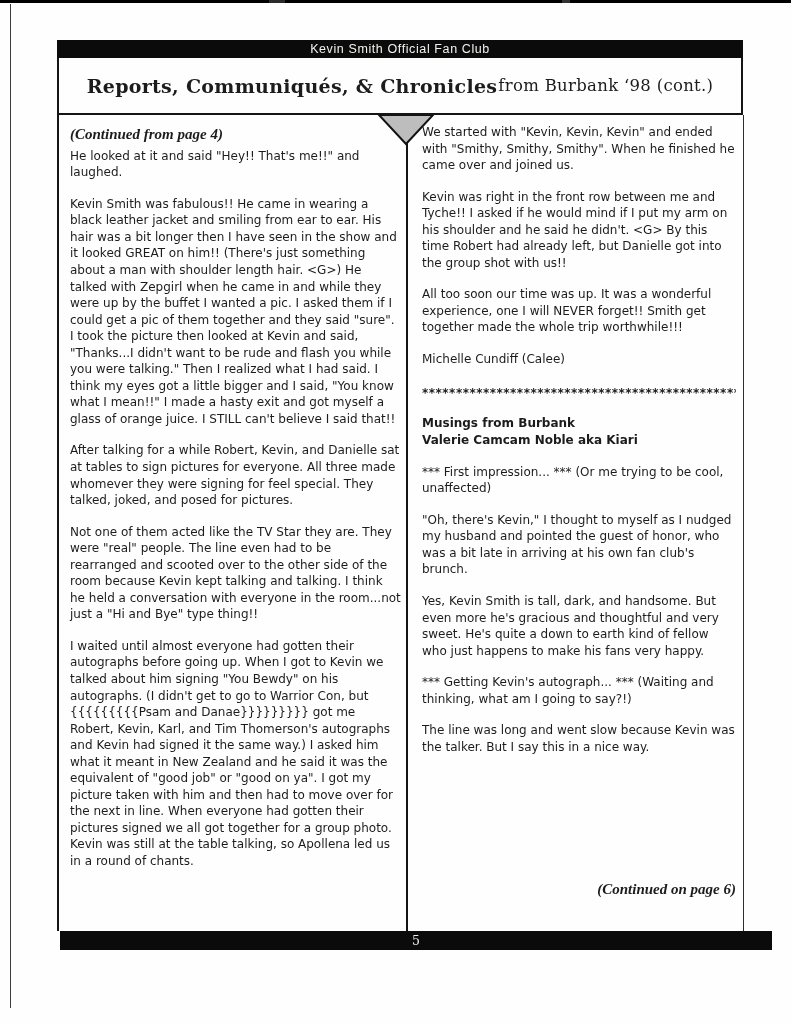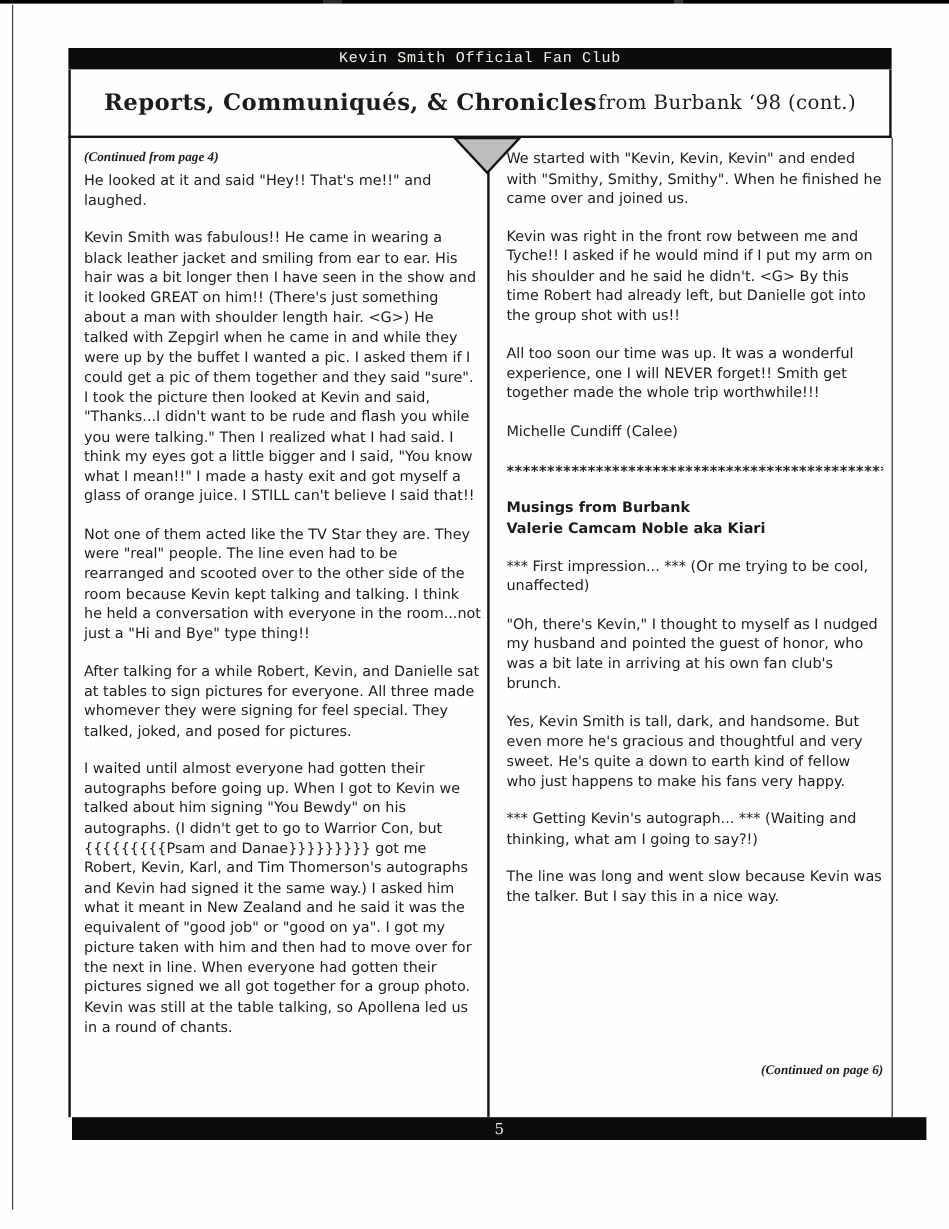--- a/index.html
+++ b/index.html
@@ -12,40 +12,40 @@
     -webkit-font-smoothing:antialiased;
   }
   .page{position:absolute;inset:0;background:var(--paper);overflow:hidden;}
 
   .scan-top-line{position:absolute;top:0;left:0;width:791px;height:3px;
     background:linear-gradient(90deg,#000 0 34%,#2a2a2a 34% 36%,#000 36% 71%,#333 71% 72%,#000 72% 100%);}
   .scan-left-line{position:absolute;top:4px;left:10px;width:1px;height:1004px;background:#3d3d3d;}
 
   .masthead{position:absolute;left:57px;top:40px;width:686px;height:18px;
     background:var(--bar);display:flex;align-items:center;justify-content:center;}
-  .masthead span{color:#f4f2ec;font-family:Liberation Mono, monospace;font-size:12.5px;letter-spacing:.6px;}
+  .masthead span{color:#f4f2ec;font-family:Liberation Sans, sans-serif;font-size:12.5px;letter-spacing:.6px;}
 
   .title-box{position:absolute;left:57px;top:58px;width:682px;height:55px;
     border:2px solid #151515;border-top:none;background:var(--paper);
     display:flex;align-items:center;justify-content:center;gap:1px;}
   .title-line1{font-family:"DejaVu Serif",serif;font-size:19px;font-weight:600;letter-spacing:.3px;}
   .title-line2{font-family:"DejaVu Serif",serif;font-size:16.5px;font-weight:400;letter-spacing:.3px;}
 
   .content{position:absolute;left:57px;top:115px;width:684px;height:816px;
     border-left:2px solid #151515;border-right:1px solid #2c2c2c;overflow:hidden;}
   .triangle{position:absolute;left:318px;top:-1px;}
   .triangle polygon{fill:var(--ornament);stroke:#111;stroke-width:2;}
   .divider{position:absolute;left:347px;top:28px;bottom:0;width:2px;background:#141414;}
 
   .col{position:absolute;top:9px;font-size:12px;line-height:1.38;}
   .col p{margin:0 0 15px;}
   .left-col{left:11px;width:331px;}
   .right-col{left:363px;width:314px;height:800px;display:flex;flex-direction:column;}
 
-  .note{font-family:"Liberation Serif",serif;font-style:italic;font-weight:600;font-size:11px;}
+  .note{font-family:"Liberation Serif",serif;font-style:italic;font-weight:600;font-size:15px;}
   .continued-from{margin-bottom:3px;}
   .continued-on{margin-top:auto;align-self:flex-end;padding-bottom:24px;}
 
   .signature{margin-bottom:16px;}
   .stars{font-weight:700;white-space:nowrap;overflow:hidden;margin:2px 0 14px;letter-spacing:.5px;}
   .subhead-block{margin:0 0 15px;}
   .subhead{font-weight:700;line-height:1.4;}
 
   .footer-bar{position:absolute;left:60px;top:931px;width:712px;height:19px;
     background:var(--bar);display:flex;align-items:center;justify-content:center;}
@@ -72,22 +72,22 @@
 
     <svg class="triangle" width="58" height="32" viewBox="0 0 58 32">
       <polygon points="2,1 56,1 29,30"></polygon>
     </svg>
     <div class="divider"></div>
 
     <div class="col left-col">
       <div class="note continued-from">(Continued from page 4)</div>
       <p>He looked at it and said "Hey!! That's me!!" and laughed.</p>
       <p>Kevin Smith was fabulous!! He came in wearing a black leather jacket and smiling from ear to ear. His hair was a bit longer then I have seen in the show and it looked GREAT on him!! (There's just something about a man with shoulder length hair. &lt;G&gt;) He talked with Zepgirl when he came in and while they were up by the buffet I wanted a pic. I asked them if I could get a pic of them together and they said "sure". I took the picture then looked at Kevin and said, "Thanks...I didn't want to be rude and flash you while you were talking." Then I realized what I had said. I think my eyes got a little bigger and I said, "You know what I mean!!" I made a hasty exit and got myself a glass of orange juice. I STILL can't believe I said that!!</p>
+      <p>After talking for a while Robert, Kevin, and Danielle sat at tables to sign pictures for everyone. All three made whomever they were signing for feel special. They talked, joked, and posed for pictures.</p>
       <p>Not one of them acted like the TV Star they are. They were "real" people. The line even had to be rearranged and scooted over to the other side of the room because Kevin kept talking and talking. I think he held a conversation with everyone in the room...not just a "Hi and Bye" type thing!!</p>
-      <p>After talking for a while Robert, Kevin, and Danielle sat at tables to sign pictures for everyone. All three made whomever they were signing for feel special. They talked, joked, and posed for pictures.</p>
       <p>I waited until almost everyone had gotten their autographs before going up. When I got to Kevin we talked about him signing "You Bewdy" on his autographs. (I didn't get to go to Warrior Con, but {{{{{{{{{Psam and Danae}}}}}}}}} got me Robert, Kevin, Karl, and Tim Thomerson's autographs and Kevin had signed it the same way.) I asked him what it meant in New Zealand and he said it was the equivalent of "good job" or "good on ya". I got my picture taken with him and then had to move over for the next in line. When everyone had gotten their pictures signed we all got together for a group photo. Kevin was still at the table talking, so Apollena led us in a round of chants.</p>
     </div>
 
     <div class="col right-col">
       <p>We started with "Kevin, Kevin, Kevin" and ended with "Smithy, Smithy, Smithy". When he finished he came over and joined us.</p>
       <p>Kevin was right in the front row between me and Tyche!! I asked if he would mind if I put my arm on his shoulder and he said he didn't. &lt;G&gt; By this time Robert had already left, but Danielle got into the group shot with us!!</p>
       <p>All too soon our time was up. It was a wonderful experience, one I will NEVER forget!! Smith get together made the whole trip worthwhile!!!</p>
       <p class="signature">Michelle Cundiff (Calee)</p>
       <div class="stars">************************************************</div>
       <div class="subhead-block">

